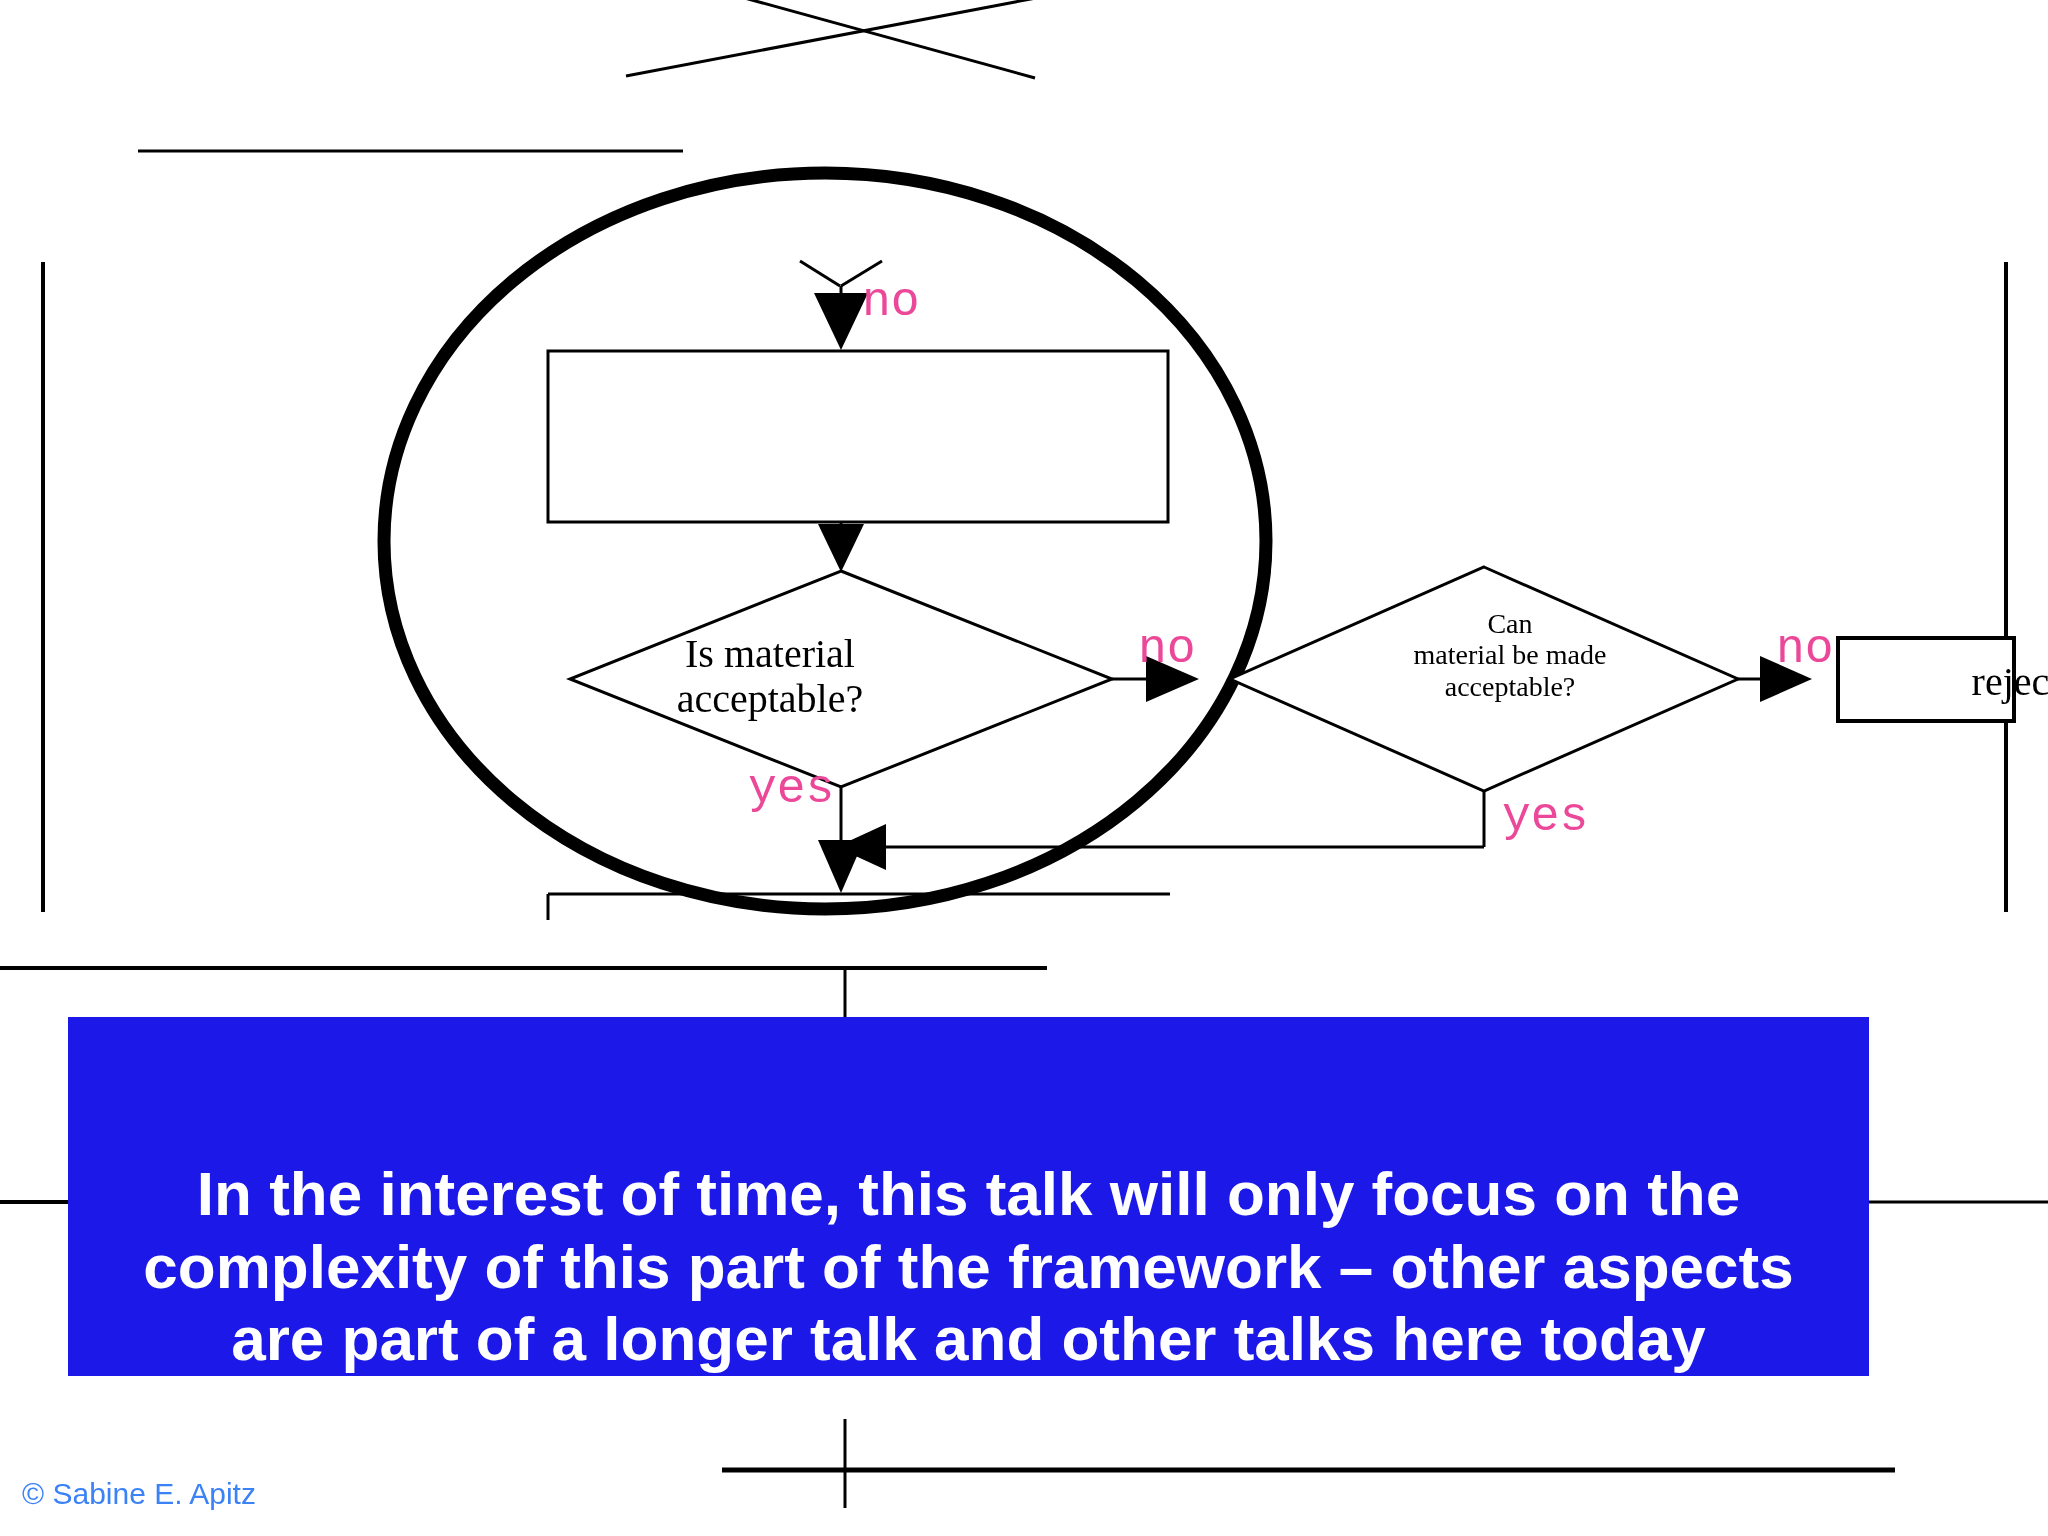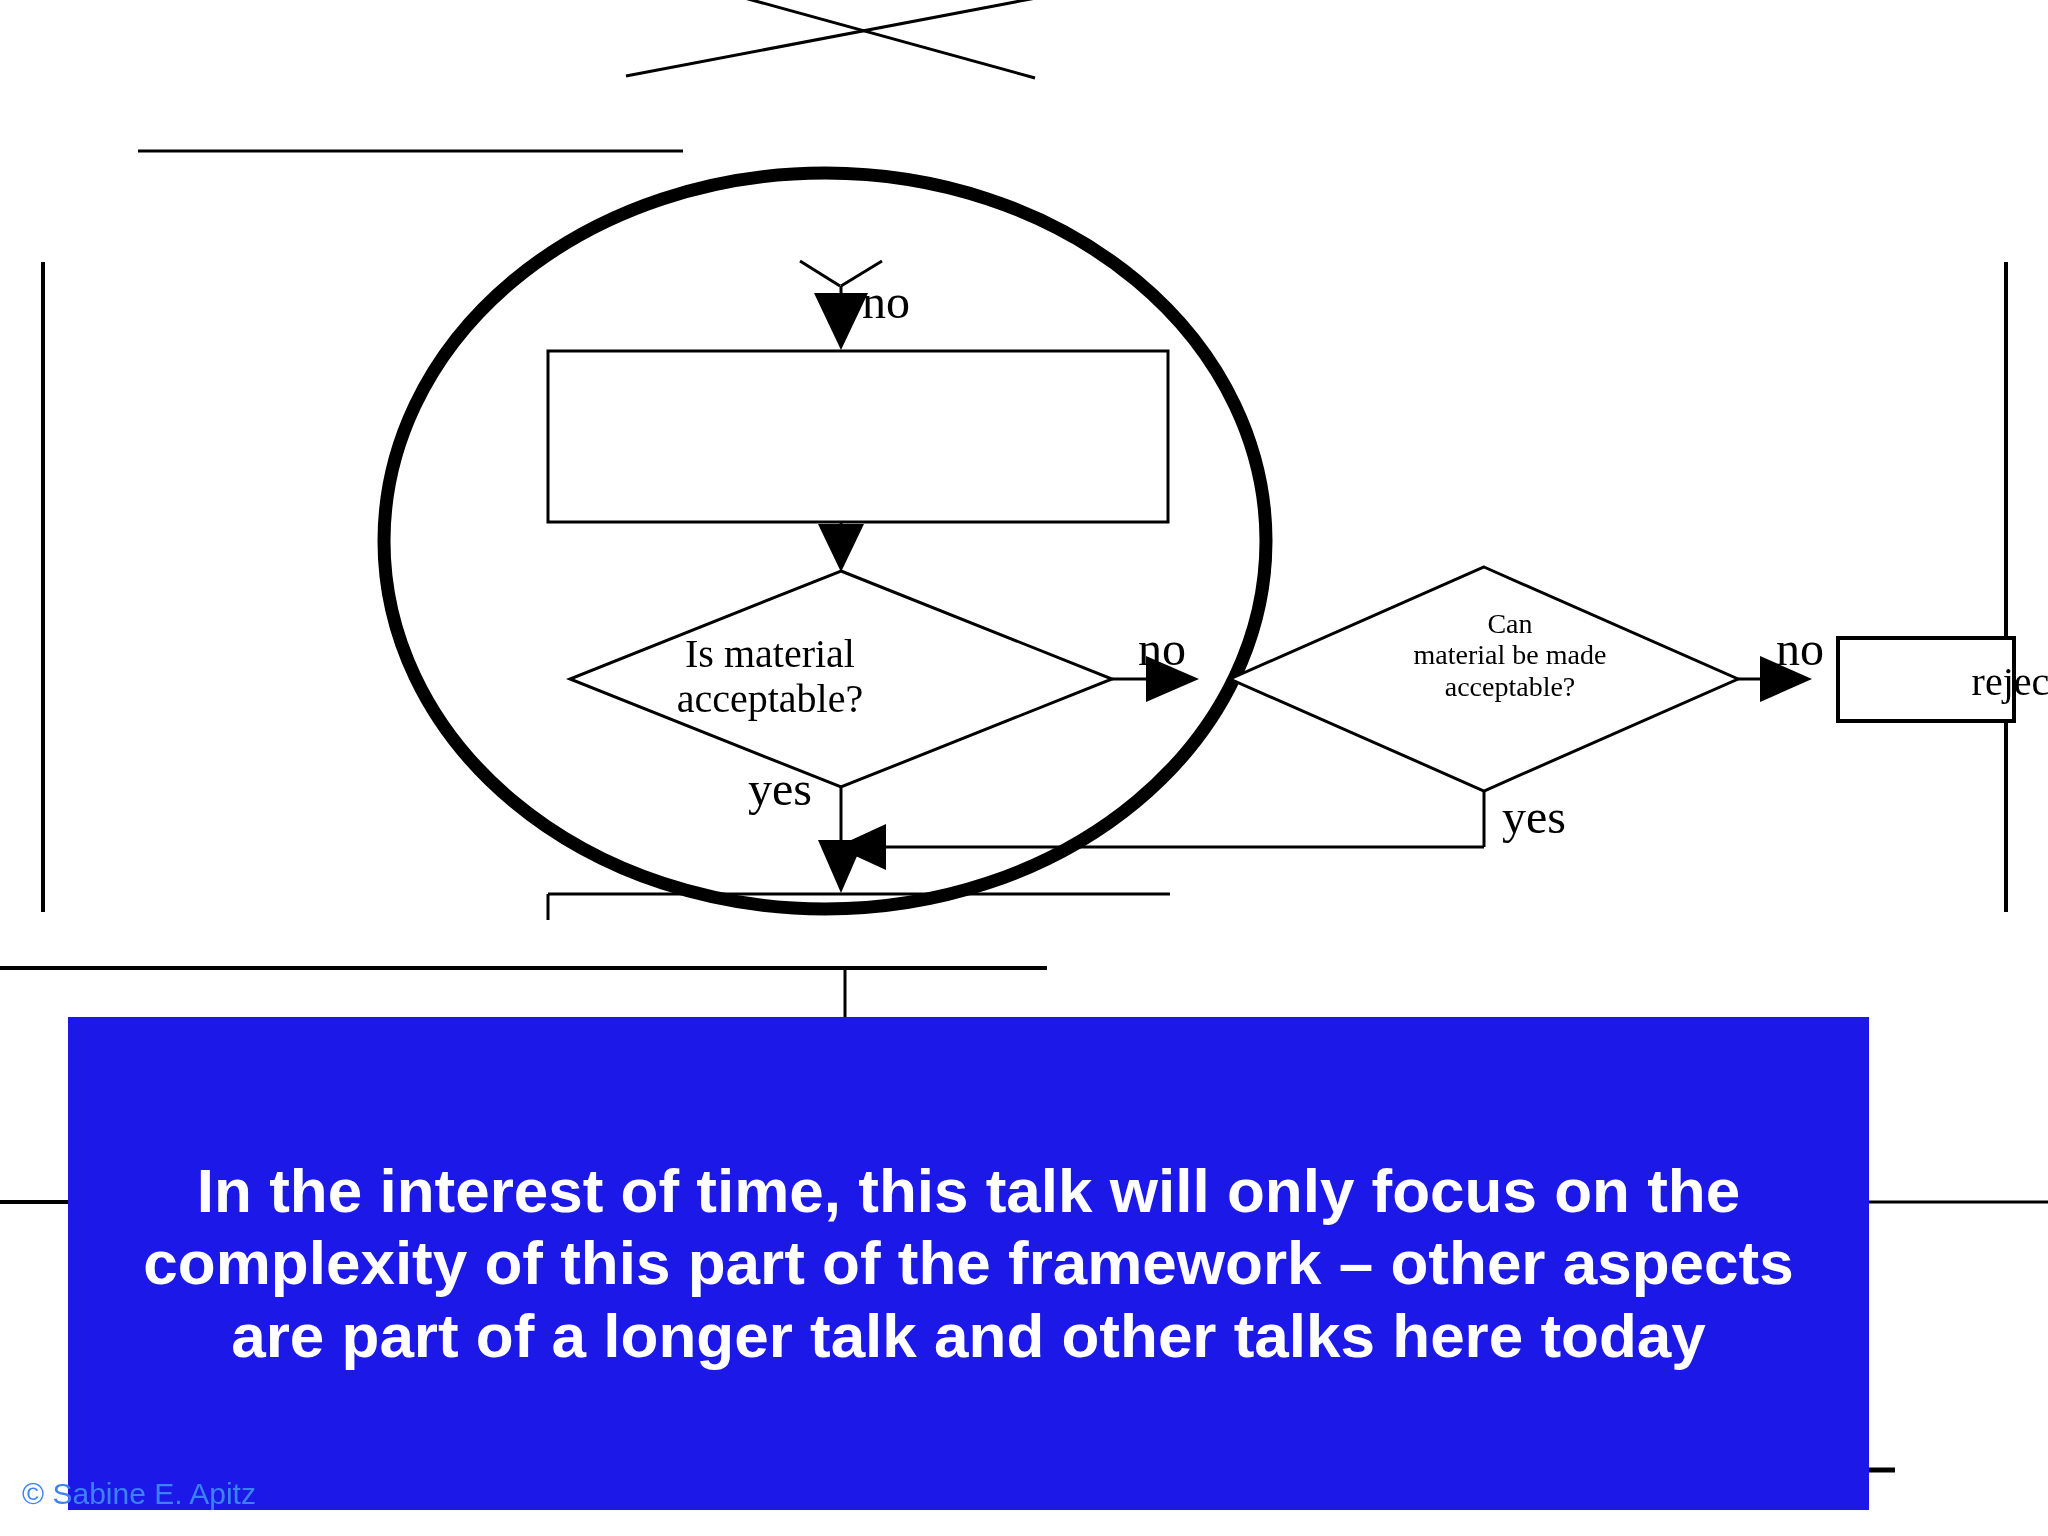--- a/index.html
+++ b/index.html
@@ -28,22 +28,22 @@
   .serif-lbl {
     position: absolute;
     font-family: "Liberation Serif", serif;
     color: #000000;
     text-align: center;
     line-height: 1.12;
     white-space: pre-line;
   }
   .sans-lbl {
     position: absolute;
-    font-family: Liberation Serif, serif;
-    color: #000000;
+    font-family: Liberation Mono, monospace;
+    color: #ec4899;
     line-height: 1;
   }
 
   #action-list-label {
     left: 548px; top: 408px;
     width: 620px;
     font-size: 42px;
   }
   #diamond-left-label {
     left: 560px; top: 632px;
@@ -66,25 +66,25 @@
   #no-right-label   { left: 1776px; top: 625px; font-size: 48px; }
   #yes-left-label   { left: 748px;  top: 765px; font-size: 48px; }
   #yes-right-label  { left: 1502px; top: 793px; font-size: 48px; }
 
   
   #banner {
     position: absolute;
     left: 68px;
     top: 1017px;
     width: 1801px;
-    height: 493px;
+    height: 359px;
     background: #1c19e8;
     box-sizing: border-box;
     display: flex;
-    align-items: center;
+    align-items: flex-end;
     justify-content: center;
   }
   #banner-text {
     font-family: "Liberation Sans", sans-serif;
     font-weight: bold;
     font-size: 62px;
     line-height: 1.17;
     color: #ffffff;
     text-align: center;
     padding: 0 26px;

